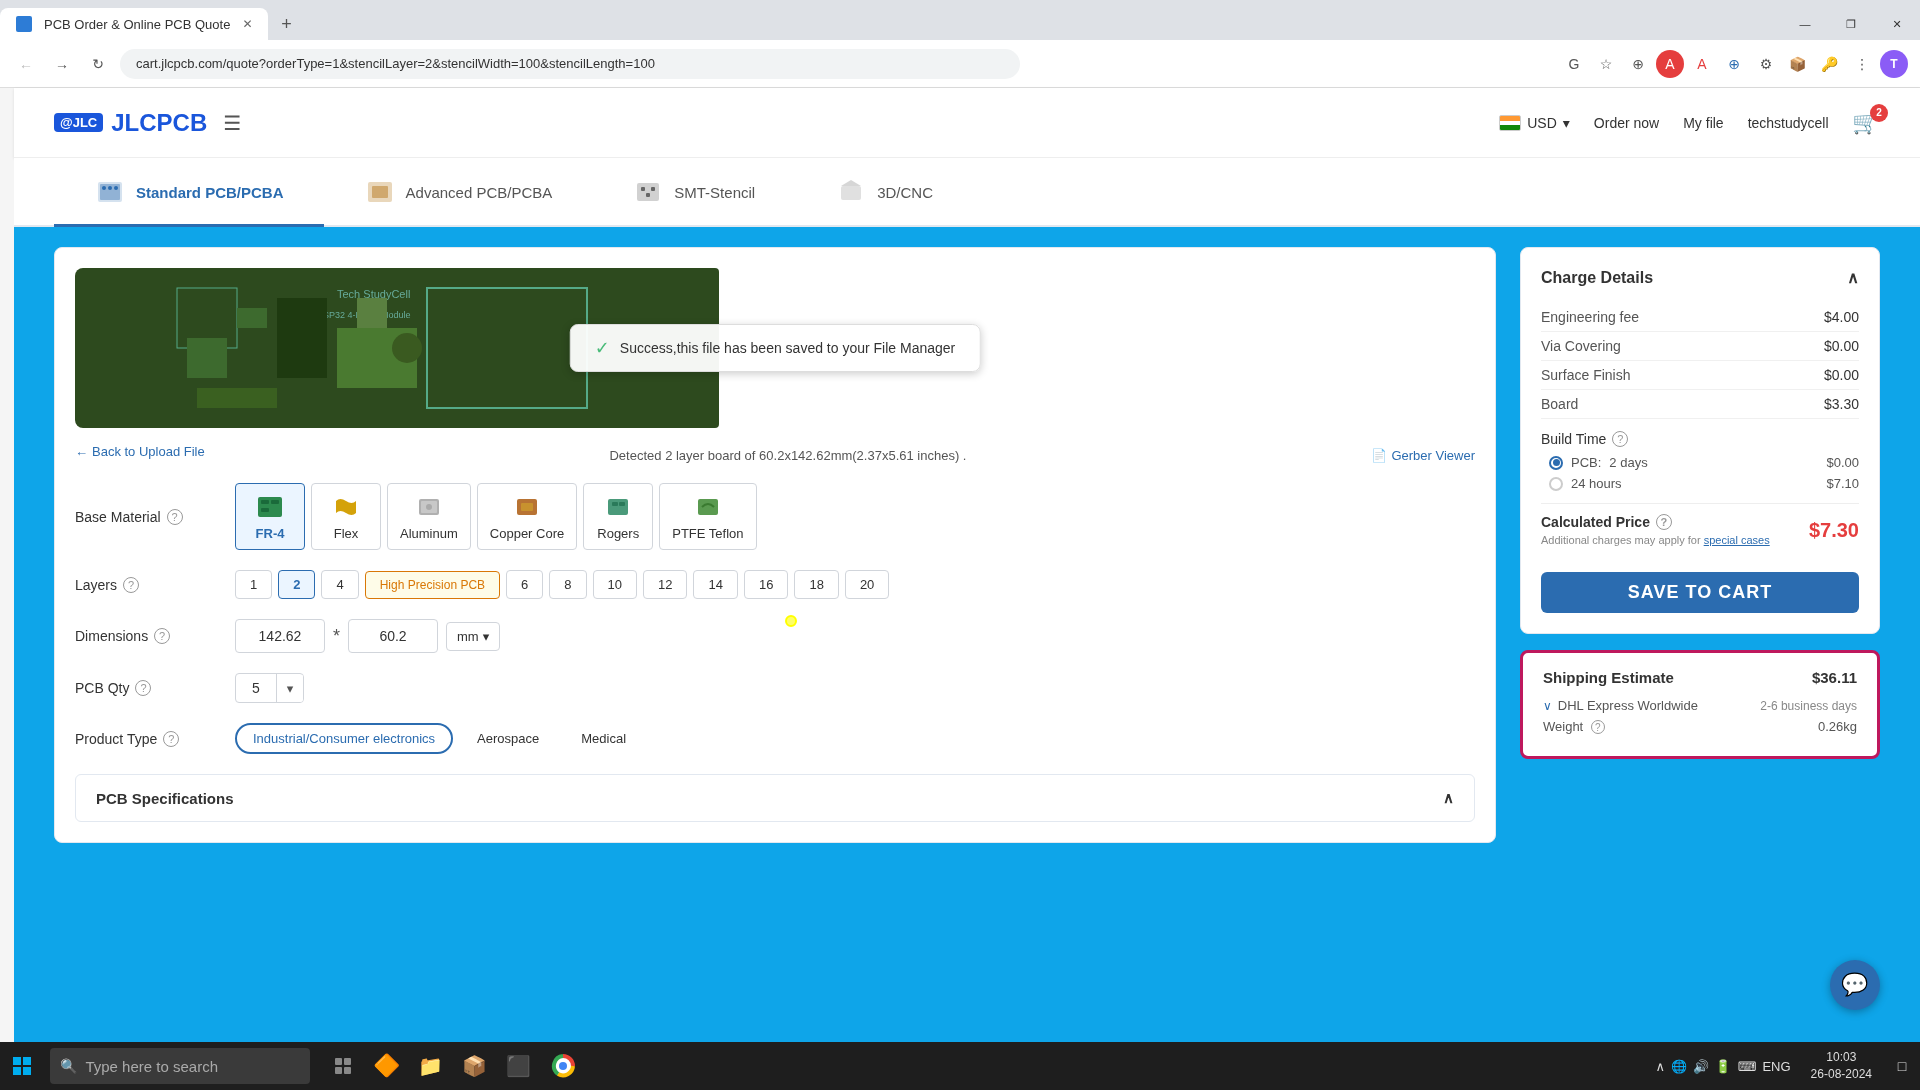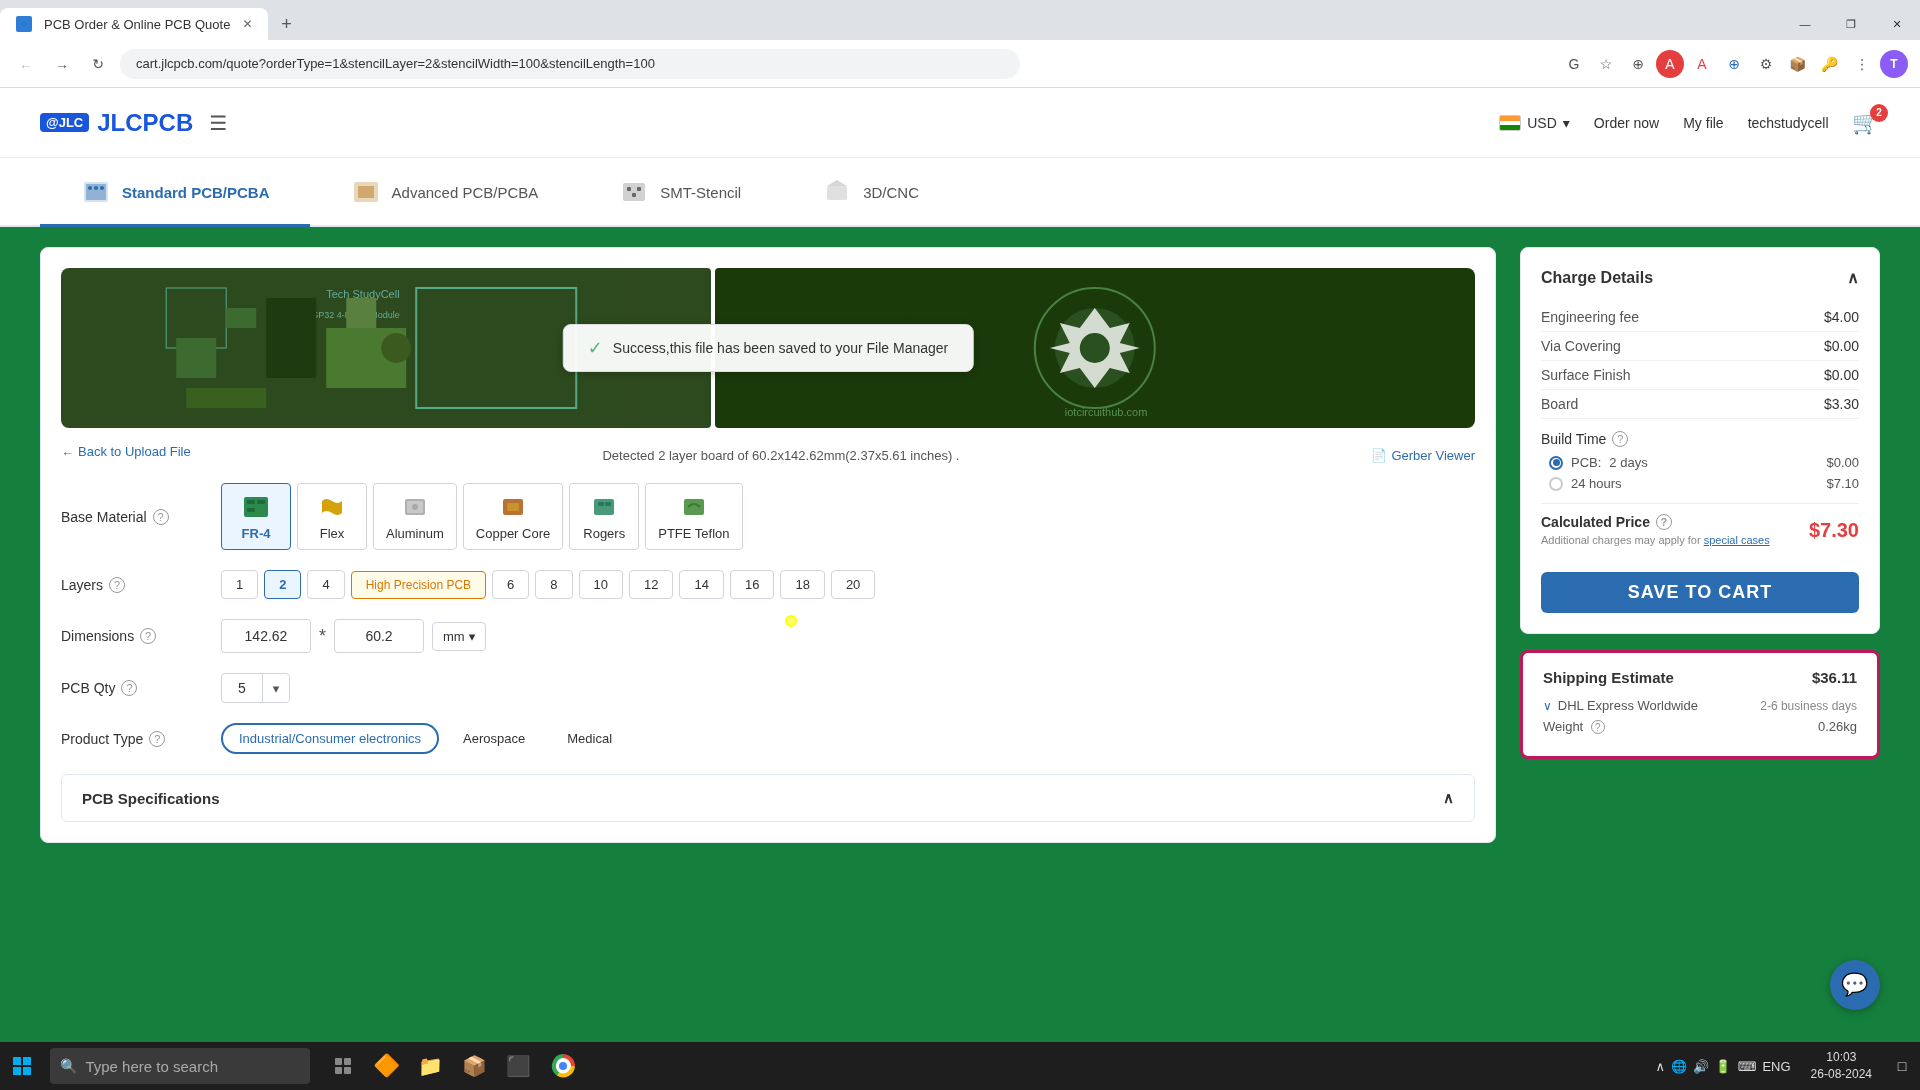--- a/index.html
+++ b/index.html
@@ -17,21 +17,21 @@
 
     .address-bar-row { background: #fff; display: flex; align-items: center; padding: 6px 12px; gap: 8px; border-bottom: 1px solid #ddd; height: 48px; }
     .nav-btn { width: 28px; height: 28px; border-radius: 50%; border: none; background: transparent; cursor: pointer; display: flex; align-items: center; justify-content: center; color: #555; font-size: 14px; }
     .nav-btn.disabled { color: #bbb; cursor: default; }
     .address-input { flex: 1; height: 30px; border: none; background: #f1f3f4; border-radius: 15px; padding: 0 16px; font-size: 13px; color: #333; outline: none; max-width: 900px; }
     .browser-icons { display: flex; align-items: center; gap: 4px; margin-left: auto; }
     .browser-icon { width: 28px; height: 28px; border-radius: 50%; display: flex; align-items: center; justify-content: center; cursor: pointer; font-size: 14px; color: #555; }
     .profile-icon { width: 28px; height: 28px; border-radius: 50%; background: #8b5cf6; color: white; display: flex; align-items: center; justify-content: center; font-size: 12px; font-weight: bold; }
 
     
-    .site { background: #15803d; min-height: 1002px; }
+    .site { background: #0ea5e9; min-height: 1002px; margin-left: 14px; }
 
     
     .header { background: #fff; padding: 0 40px; display: flex; align-items: center; height: 70px; border-bottom: 1px solid #eee; box-shadow: 0 1px 3px rgba(0,0,0,0.1); }
     .logo { display: flex; align-items: center; gap: 8px; font-size: 22px; font-weight: bold; color: #2b6cb0; text-decoration: none; }
     .hamburger { margin-left: 16px; cursor: pointer; font-size: 20px; color: #555; }
     .header-right { margin-left: auto; display: flex; align-items: center; gap: 24px; }
     .currency { display: flex; align-items: center; gap: 6px; cursor: pointer; font-size: 14px; color: #333; }
     .flag { width: 22px; height: 16px; background: linear-gradient(to bottom, #ff9933 33%, white 33%, white 66%, #138808 66%); border: 1px solid #ccc; border-radius: 2px; display: inline-block; }
     .header-link { color: #333; text-decoration: none; font-size: 14px; cursor: pointer; }
     .cart-btn { position: relative; cursor: pointer; }
@@ -255,30 +255,20 @@
             <rect x="80" y="40" width="30" height="20" fill="#3d6a2e"></rect>
             <rect x="120" y="30" width="50" height="80" fill="#1e3a10"></rect>
             <rect x="180" y="60" width="80" height="60" fill="#4a7a30"></rect>
             <rect x="270" y="20" width="160" height="120" fill="none" stroke="#5a8" stroke-width="2"></rect>
             <rect x="40" y="120" width="80" height="20" fill="#3a6020"></rect>
             <rect x="200" y="30" width="30" height="30" fill="#5a8040"></rect>
             <circle cx="250" cy="80" r="15" fill="#3a5a20"></circle>
           </svg>
         </div>
 
-        <div class="pcb-img2" style="background:#1a3a0a;position:relative;overflow:hidden;">
-          <svg width="100%" height="100%" viewBox="0 0 370 160" style="position:absolute;top:0;left:0;">
-            <rect width="370" height="160" fill="#1a3a0a"></rect>
-            <circle cx="185" cy="80" r="60" fill="none" stroke="#4a8040" stroke-width="2"></circle>
-            <circle cx="185" cy="80" r="40" fill="#2a5020"></circle>
-            <path d="M185,40 L200,60 L220,55 L210,75 L230,80 L210,85 L220,105 L200,100 L185,120 L170,100 L150,105 L160,85 L140,80 L160,75 L150,55 L170,60 Z" fill="white" opacity="0.8"></path>
-            <circle cx="185" cy="80" r="15" fill="#2a5020"></circle>
-            <text x="155" y="148" fill="#5a9050" font-size="11" font-family="Arial">iotcircuithub.com</text>
-          </svg>
-        </div>
 
         <div class="pcb-overlay">
           <span class="success-icon">✓</span>
           <span>Success,this file has been saved to your File Manager</span>
         </div>
       </div>
 
       <div class="info-row">
         <div class="back-link">
           <span>← </span>

